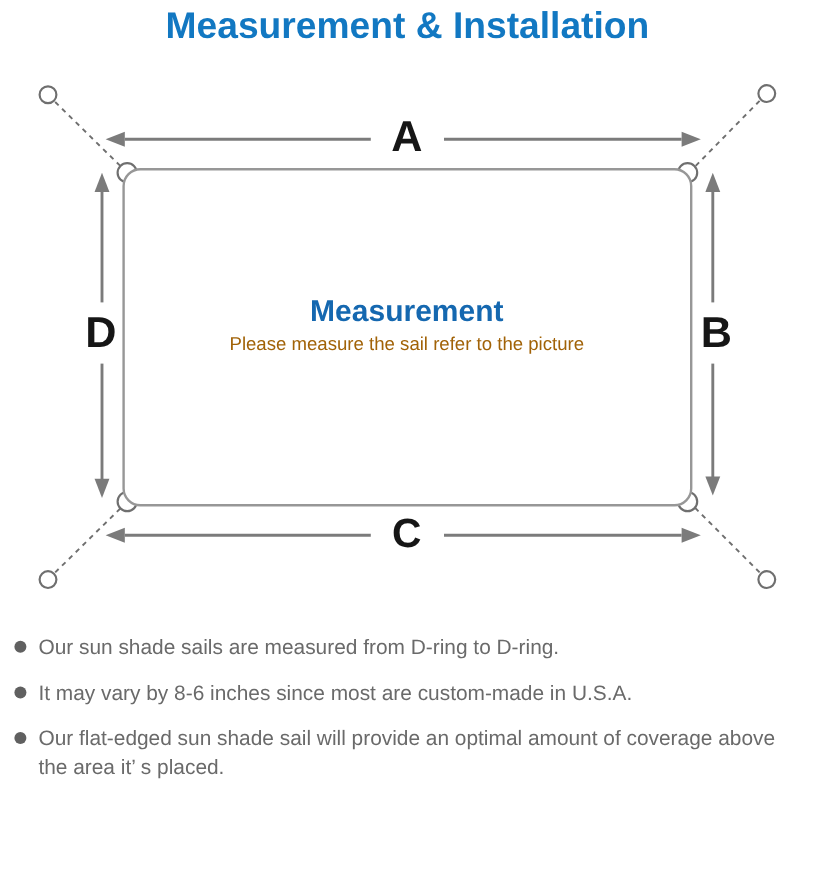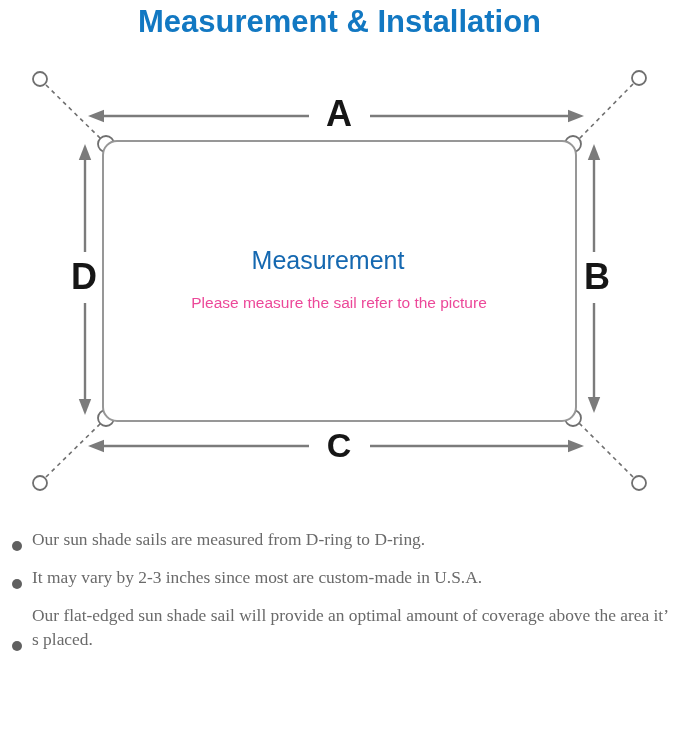--- a/index.html
+++ b/index.html
@@ -48,51 +48,50 @@
     font-weight: 700;
     color: #161616;
     line-height: 1;
   }
   .dim-label.a { left: 339px; top: 59px; }
   .dim-label.b { left: 597px; top: 222px; }
   .dim-label.c { left: 339px; top: 390px; font-size: 34px; }
   .dim-label.d { left: 84px;  top: 222px; }
   .center-heading {
     position: absolute;
-    left: 328px;
+    left: 339px;
     top: 205px;
     transform: translate(-50%, -50%);
     font-size: 25px;
-    font-weight: 400;
+    font-weight: 700;
     color: #1568b0;
     white-space: nowrap;
   }
   .center-subtitle {
     position: absolute;
     left: 339px;
-    top: 248px;
+    top: 233px;
     transform: translate(-50%, -50%);
     font-size: 15.5px;
-    color: #ec4899;
+    color: #a16207;
     white-space: nowrap;
   }
   .notes {
     position: absolute;
     top: 527px;
     left: 10px;
     width: 662px;
     list-style: none;
     margin: 0;
     padding: 0;
   }
   .note {
     display: flex;
-    align-items: flex-end;
+    align-items: flex-start;
     margin-bottom: 14px;
-    font-family: Liberation Serif, serif;
   }
   .note-dot {
     flex: 0 0 auto;
     width: 10px;
     height: 10px;
     border-radius: 50%;
     background: #606060;
     margin: 7px 10px 0 2px;
   }
   .note-text {
@@ -174,21 +173,21 @@
     <div class="center-subtitle">Please measure the sail refer to the picture</div>
   </div>
 
   <ul class="notes">
     <li class="note">
       <span class="note-dot"></span>
       <span class="note-text">Our sun shade sails are measured from D-ring to D-ring.</span>
     </li>
     <li class="note">
       <span class="note-dot"></span>
-      <span class="note-text">It may vary by 2-3 inches since most are custom-made in U.S.A.</span>
+      <span class="note-text">It may vary by 8-6 inches since most are custom-made in U.S.A.</span>
     </li>
     <li class="note">
       <span class="note-dot"></span>
       <span class="note-text">Our flat-edged sun shade sail will provide an optimal amount of coverage above the area it’ s placed.</span>
     </li>
   </ul>
 
 </div>
 
 </body></html>

